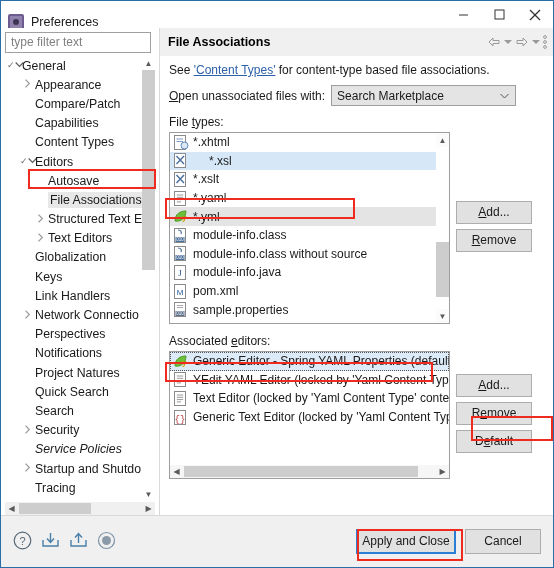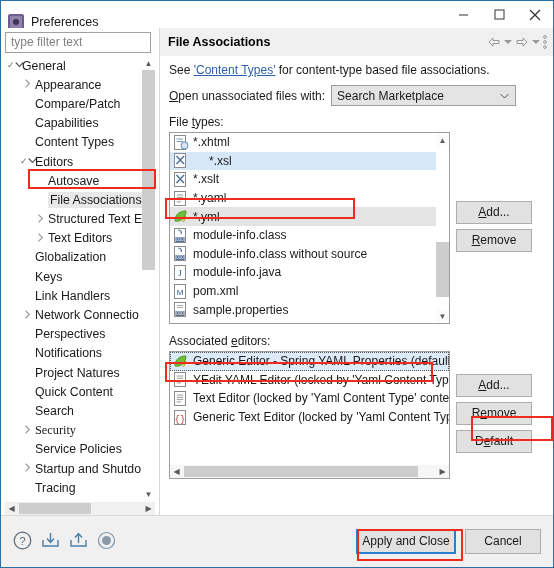--- a/index.html
+++ b/index.html
@@ -371,33 +371,33 @@
             <div class="tnode" style="padding-left: 15px;">
               <span class="arrow"></span>
               <span class="lbl">Notifications</span>
             </div>
             <div class="tnode" style="padding-left: 15px;">
               <span class="arrow"></span>
               <span class="lbl">Project Natures</span>
             </div>
             <div class="tnode" style="padding-left: 15px;">
               <span class="arrow"></span>
-              <span class="lbl">Quick Content</span>
+              <span class="lbl">Quick Search</span>
             </div>
             <div class="tnode" style="padding-left: 15px;">
               <span class="arrow"></span>
               <span class="lbl">Search</span>
             </div>
-            <div class="tnode" style="padding-left: 15px; font-family: Liberation Serif, serif;">
+            <div class="tnode" style="padding-left: 15px;">
               <span class="arrow"><svg width="7" height="9" viewBox="0 0 7 9">
                   <path d="M1.5 0.7 L5.3 4.5 L1.5 8.3" fill="none" stroke="#9a9a9a" stroke-width="1.2"></path>
                 </svg></span>
               <span class="lbl">Security</span>
             </div>
-            <div class="tnode" style="padding-left: 15px;">
+            <div class="tnode" style="padding-left: 15px; font-style: italic;">
               <span class="arrow"></span>
               <span class="lbl">Service Policies</span>
             </div>
             <div class="tnode" style="padding-left: 15px;">
               <span class="arrow"><svg width="7" height="9" viewBox="0 0 7 9">
                   <path d="M1.5 0.7 L5.3 4.5 L1.5 8.3" fill="none" stroke="#9a9a9a" stroke-width="1.2"></path>
                 </svg></span>
               <span class="lbl">Startup and Shutdo</span>
             </div>
             <div class="tnode" style="padding-left: 15px;">

